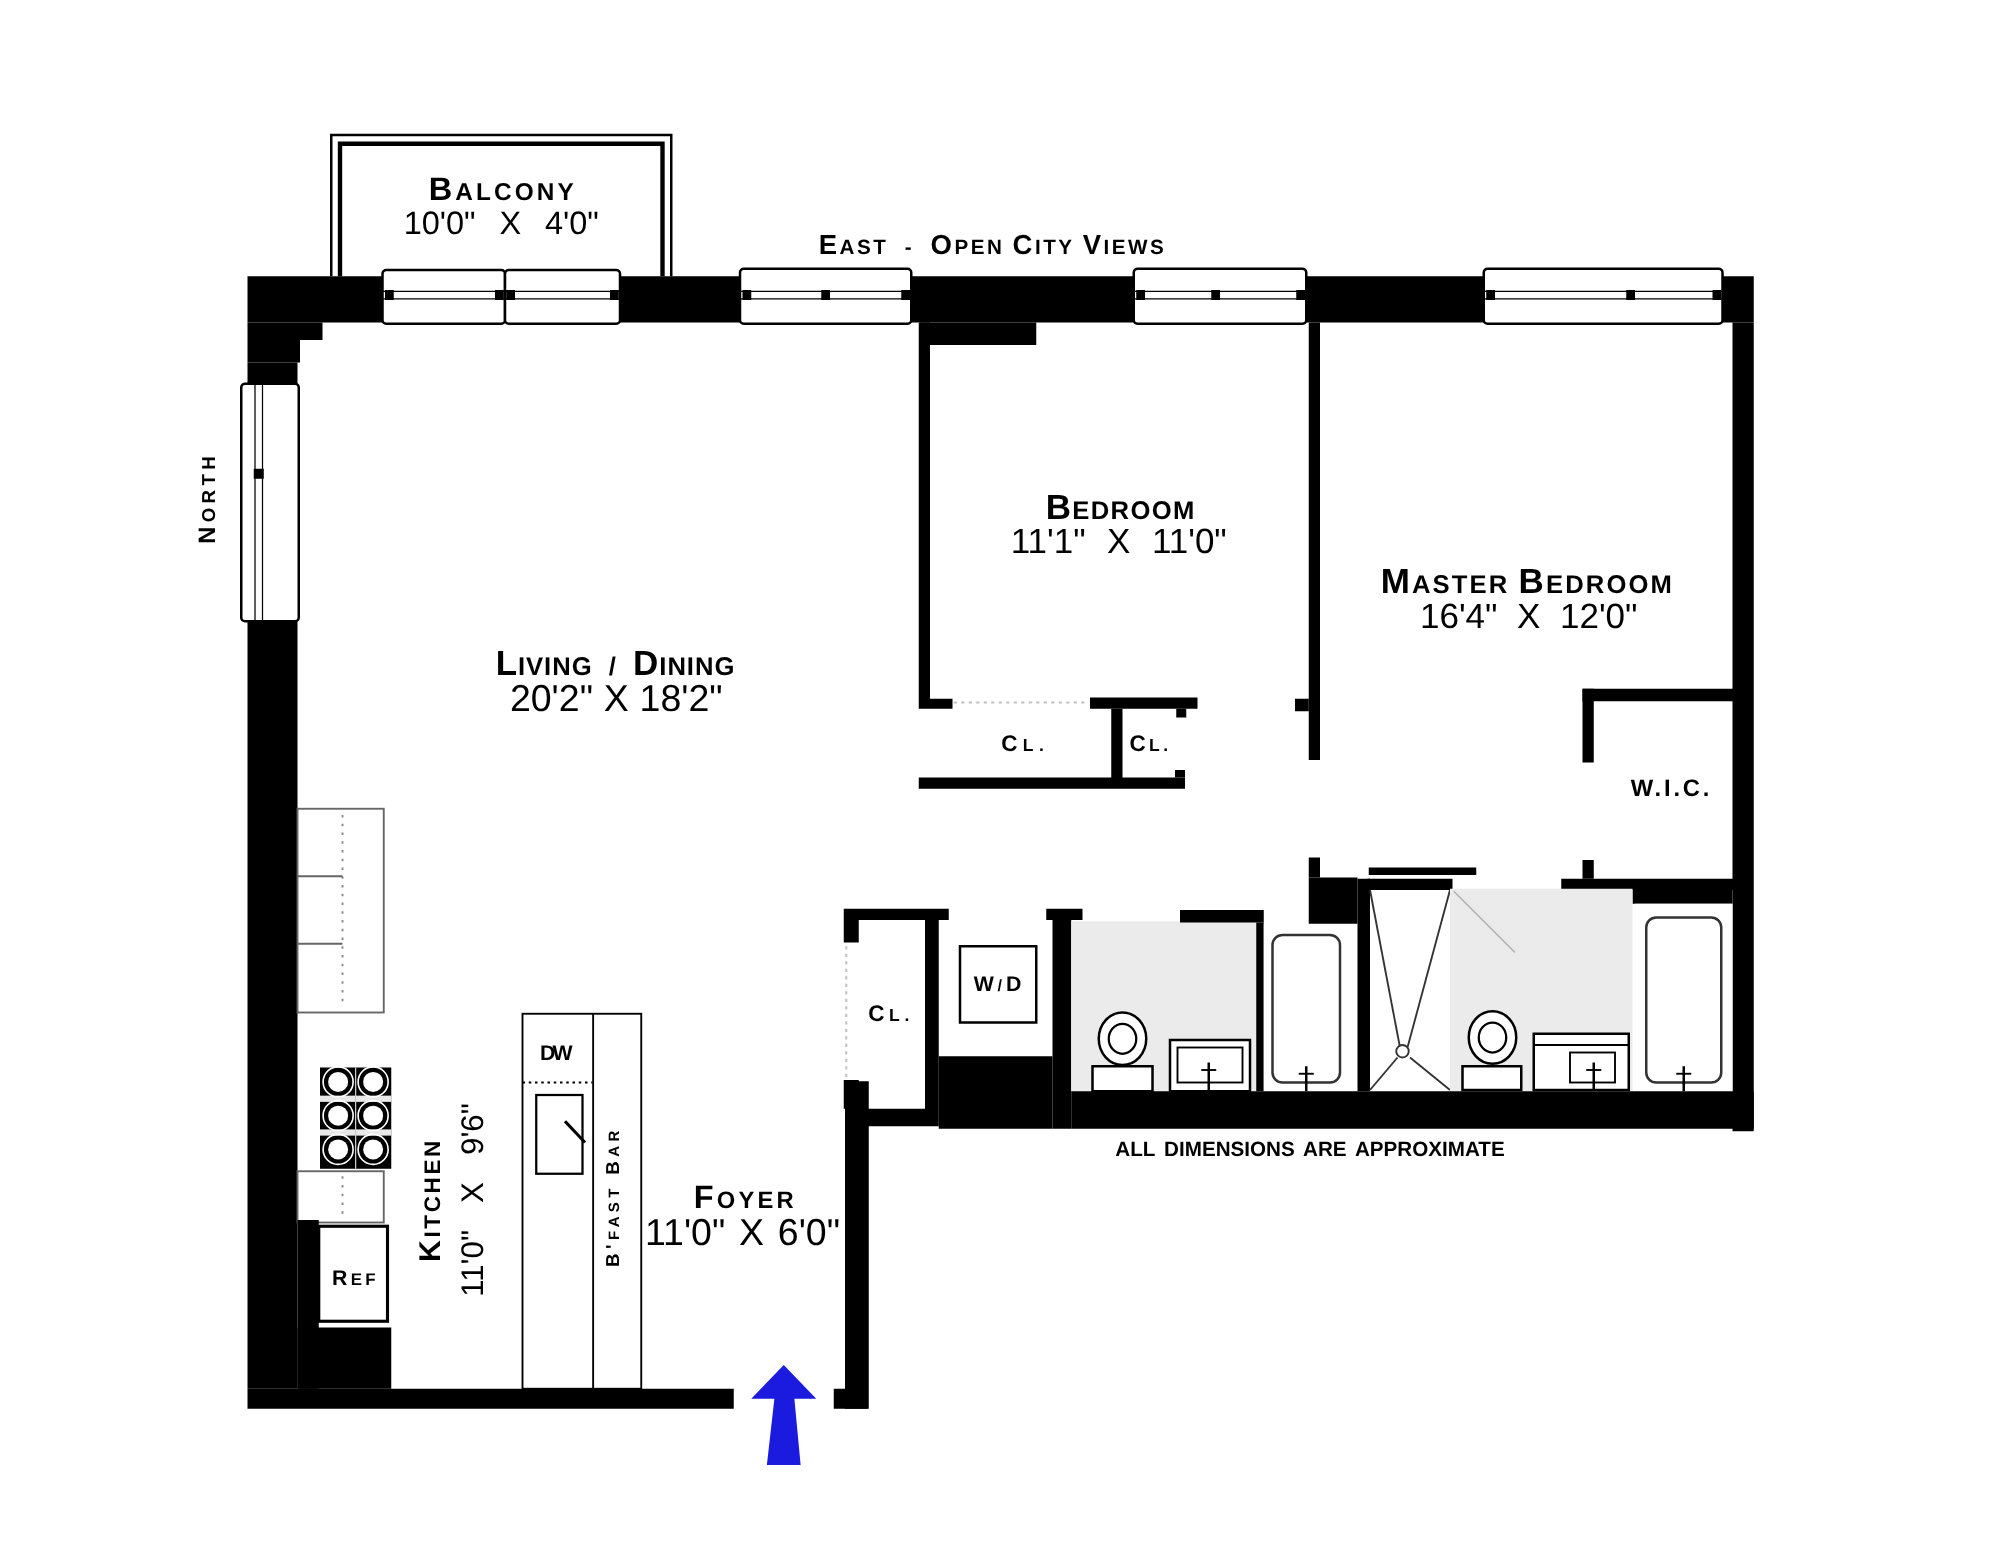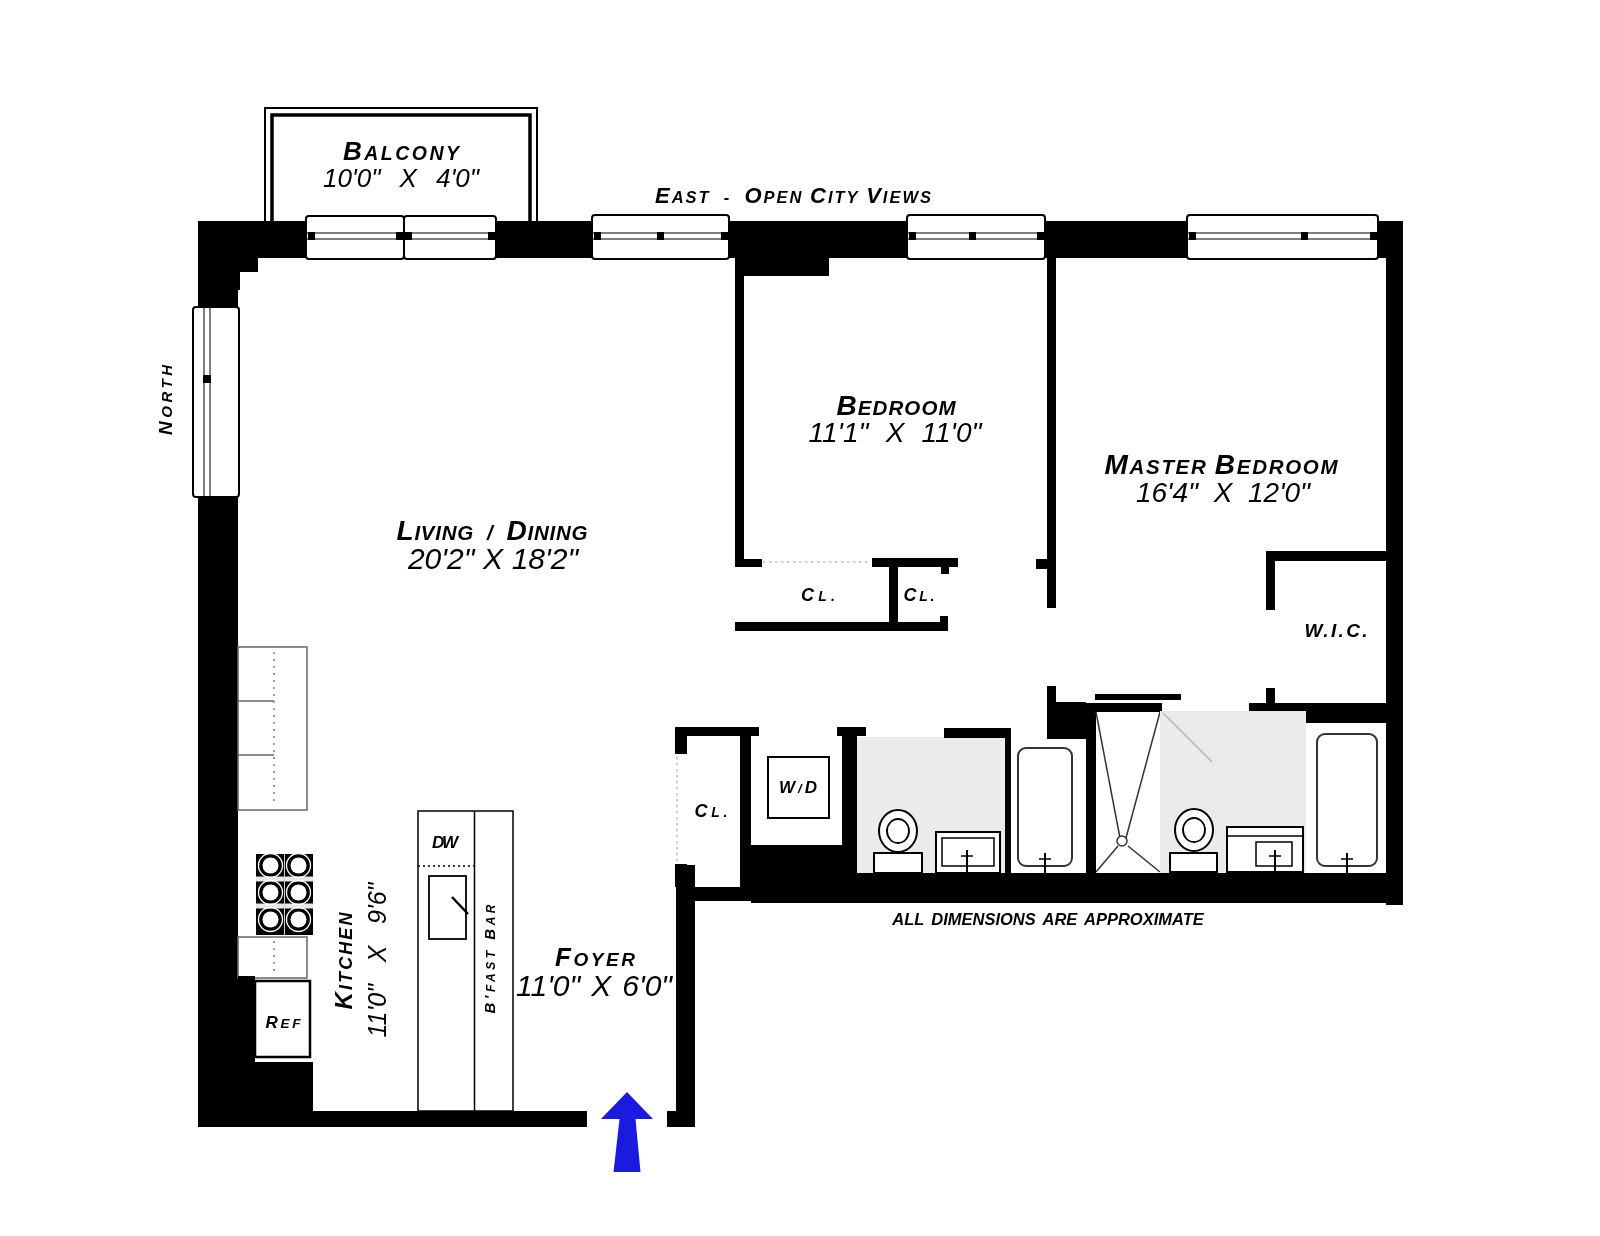--- a/index.html
+++ b/index.html
@@ -1,16 +1,16 @@
 <!DOCTYPE html>
 <html><head>
 <meta charset="utf-8">
 <style>
   html,body{margin:0;padding:0;background:#ffffff;}
-  #plan{width:1600px;height:1236px;position:relative;font-style:italic;}
+  #plan{width:1600px;height:1236px;position:relative;}
   svg{display:block;}
   text{font-family:"Liberation Sans",sans-serif;fill:#000;}
   .nm{font-weight:bold;}
   .dim{font-weight:400;}
 </style>
 </head>
 <body>
 <div id="plan">
 <svg width="1600" height="1236" viewBox="0 0 1600 1236" xmlns="http://www.w3.org/2000/svg">
 <rect x="0" y="0" width="1600" height="1236" fill="#ffffff"></rect>

